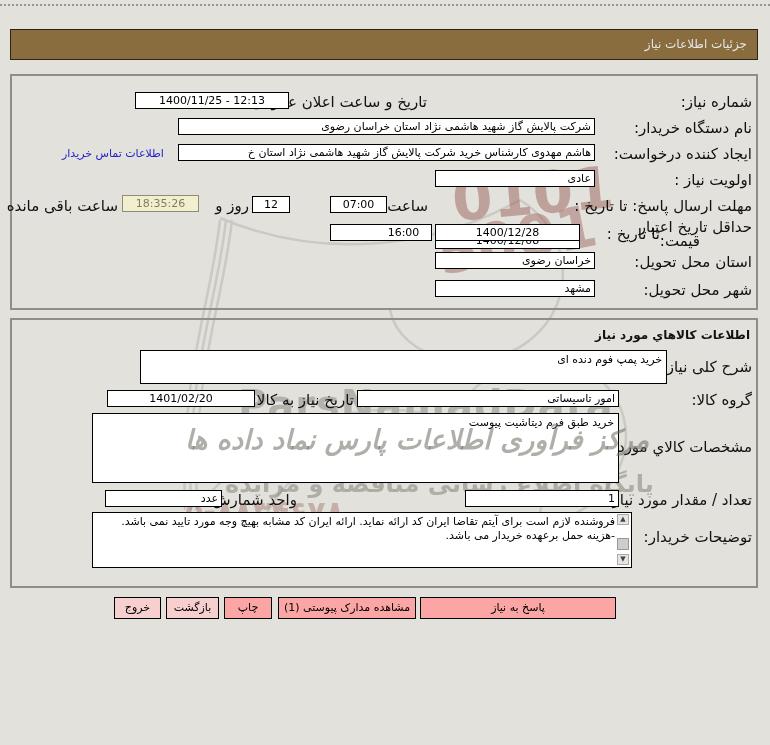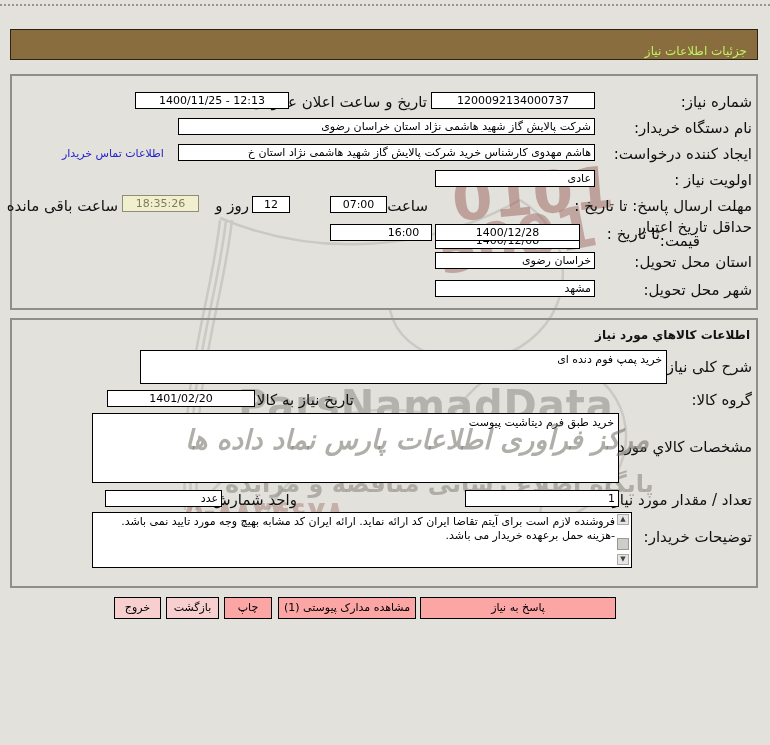--- a/index.html
+++ b/index.html
@@ -20,22 +20,22 @@
        color:#000;cursor:pointer;}
   .btn.green{background:#fca5a5;}
   .btn.pink{background:#f7cfcf;}
   .wm{position:absolute;pointer-events:none;white-space:nowrap;}
   .link{position:absolute;z-index:5;font-size:11px;color:#2222cc;direction:rtl;
         white-space:nowrap;cursor:pointer;}
   #top-dots{position:absolute;left:0;top:4px;width:770px;height:0;
         border-top:2px dotted #99958d;z-index:1;}
   #title-bar{position:absolute;left:10px;top:29px;width:746px;height:29px;background:#8a6d3e;
         border:1px solid #2b2416;z-index:3;}
-  #title-bar .t{position:absolute;right:10px;top:7px;line-height:29px;font-size:12px;
-        color:#bef264;direction:rtl;}
+  #title-bar .t{position:absolute;right:10px;top:0;line-height:29px;font-size:12px;
+        color:#e5e5e5;direction:rtl;}
   .sb{position:absolute;z-index:6;right:1px;top:1px;width:12px;height:52px;}
   .sb .ar{position:absolute;right:1px;width:10px;height:9px;font-size:7px;line-height:9px;
         text-align:center;color:#444;background:#e8e6e2;border:1px solid #aaa;}
   .sb .th{position:absolute;right:1px;top:24px;width:10px;height:10px;background:#cfcdc8;
         border:1px solid #999;}
 </style>
 </head>
 <body>
 
 <div id="page">
@@ -64,21 +64,20 @@
   <div class="wm" style="left:185px;top:494px;z-index:1;font-size:30px;font-weight:bold;
               color:rgba(150,95,88,.38);letter-spacing:6px;">۵-۸۸۳۴۶۷۸</div>
 
   <div id="title-bar">
     <div class="t">جزئیات اطلاعات نیاز</div>
   </div>
 
   <div class="panel" style="left:10px;top:74px;width:744px;height:232px;"></div>
 
   <div class="lbl" style="right:18px;top:95px;">شماره نیاز:</div>
-  <div class="box ltr" style="left:431px;top:92px;width:156px;">1200092134000737</div>
   <div class="lbl" style="left:289px;top:95px;width:138px;">تاریخ و ساعت اعلان عمومی:</div>
   <div class="box ltr" style="left:135px;top:92px;width:146px;">1400/11/25 - 12:13</div>
 
   <div class="lbl" style="right:18px;top:121px;">نام دستگاه خریدار:</div>
   <div class="box" style="left:178px;top:118px;width:409px;">شرکت پالایش گاز شهید هاشمی نژاد   استان خراسان رضوی</div>
 
   <div class="lbl" style="right:18px;top:147px;">ایجاد کننده درخواست:</div>
   <div class="box" style="left:178px;top:144px;width:409px;">هاشم مهدوی کارشناس خرید شرکت پالایش گاز شهید هاشمی نژاد   استان خ</div>
   <div class="link" style="left:62px;top:147px;">اطلاعات تماس خریدار</div>
 
@@ -108,20 +107,21 @@
   <div class="box" style="left:435px;top:280px;width:152px;">مشهد</div>
 
   <div class="panel" style="left:10px;top:318px;width:744px;height:266px;"></div>
 
   <div class="lbl" style="right:20px;top:328px;font-size:12px;font-weight:bold;">اطلاعات کالاهاي مورد نیاز</div>
 
   <div class="lbl" style="right:18px;top:360px;">شرح کلی نیاز:</div>
   <div class="bigbox" style="left:92px;top:350px;width:517px;height:28px;margin-left:48px;">خرید پمپ فوم دنده ای</div>
 
   <div class="lbl" style="right:18px;top:393px;">گروه کالا:</div>
+  <div class="box" style="left:357px;top:390px;width:254px;">امور تاسیساتی</div>
   <div class="lbl" style="left:258px;top:393px;width:96px;">تاریخ نیاز به کالا:</div>
   <div class="box ltr" style="left:107px;top:390px;width:140px;">1401/02/20</div>
 
   <div class="lbl" style="right:18px;top:440px;">مشخصات کالاي مورد نیاز:</div>
   <div class="bigbox" style="left:92px;top:413px;width:517px;height:64px;">خرید طبق فرم دیتاشیت پیوست</div>
 
   <div class="lbl" style="right:18px;top:493px;">تعداد / مقدار مورد نیاز:</div>
   <div class="box" style="left:465px;top:490px;width:146px;">1</div>
   <div class="lbl" style="left:227px;top:493px;width:70px;">واحد شمارش:</div>
   <div class="box" style="left:105px;top:490px;width:109px;">عدد</div>

